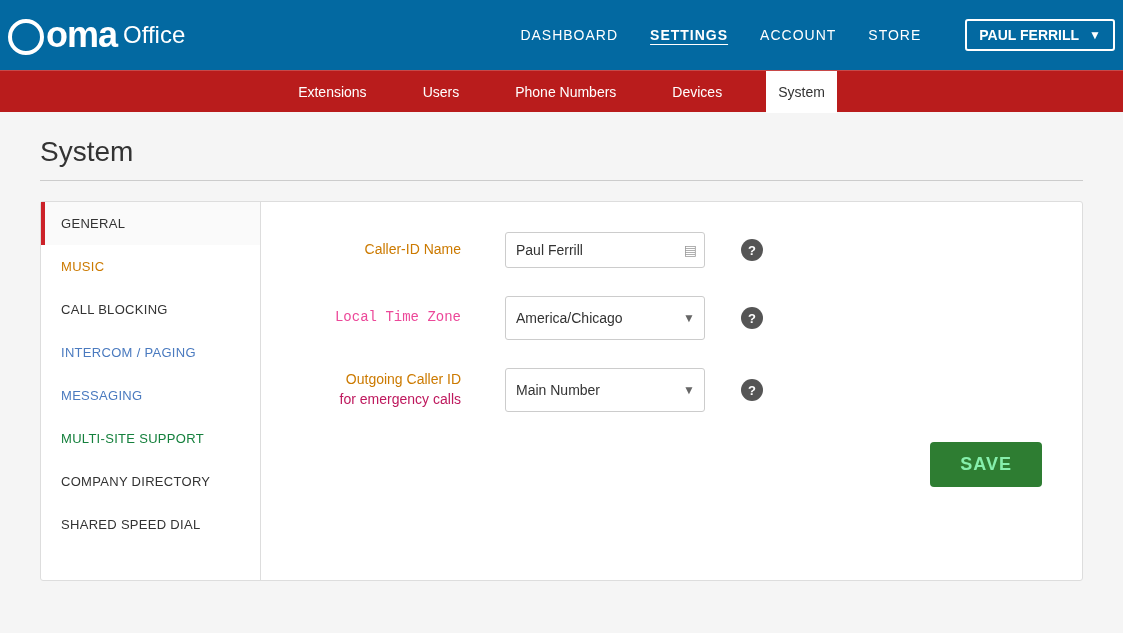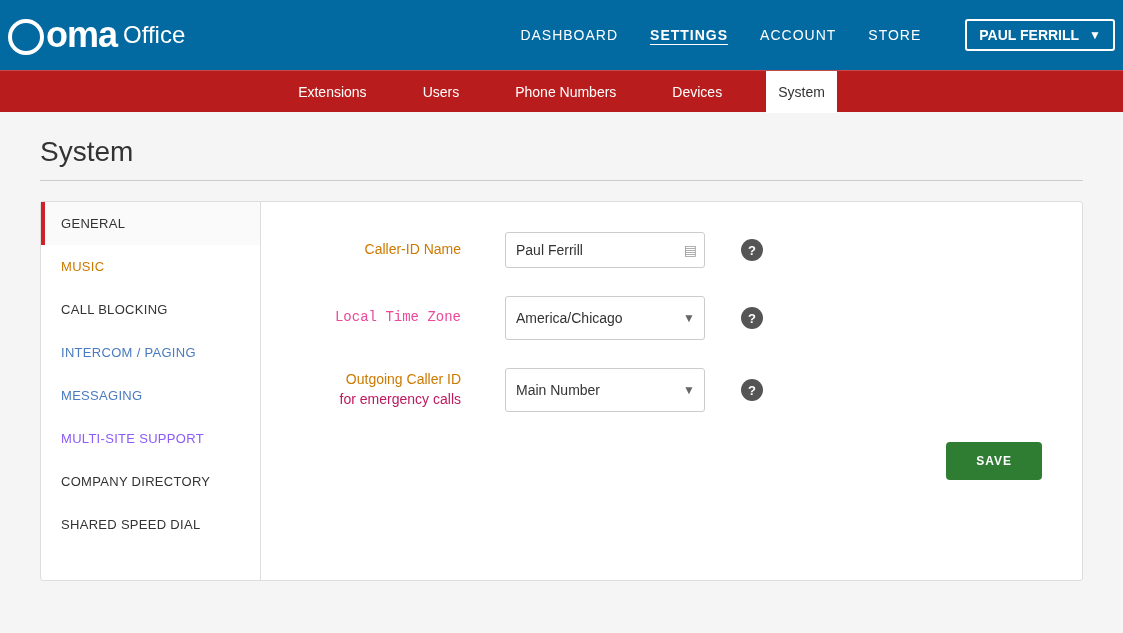--- a/index.html
+++ b/index.html
@@ -141,21 +141,21 @@
     }
     .sidebar-item.active {
       border-left: 4px solid #cc2229;
       background: #fafafa;
     }
     .sidebar-item.music { color: #cc7a00; }
     .sidebar-item.call-blocking { color: #333; }
     .sidebar-item.intercom { color: #4a7abf; }
     .sidebar-item.call-recording { color: #333; }
     .sidebar-item.messaging { color: #4a7abf; }
-    .sidebar-item.multi-site { color: #8b5cf6; }
+    .sidebar-item.multi-site { color: #15803d; }
     .sidebar-item.company-dir { color: #333; }
     .sidebar-item.shared-speed { color: #333; }
 
     
     .content-area {
       flex: 1;
       padding: 30px 40px;
     }
     .form-row {
       display: flex;
@@ -246,25 +246,25 @@
     }
 
     
     .save-row {
       display: flex;
       justify-content: flex-end;
       margin-top: 30px;
     }
     .save-btn {
       background: #2e7d32;
-      color: #ffffff;
+      color: #86efac;
       border: none;
       border-radius: 4px;
       padding: 12px 30px;
-      font-size: 12px;
+      font-size: 18px;
       font-weight: bold;
       cursor: pointer;
       letter-spacing: 1px;
     }
   </style>
 </head>
 <body>
 
 <nav class="top-nav">
   <div class="logo">

